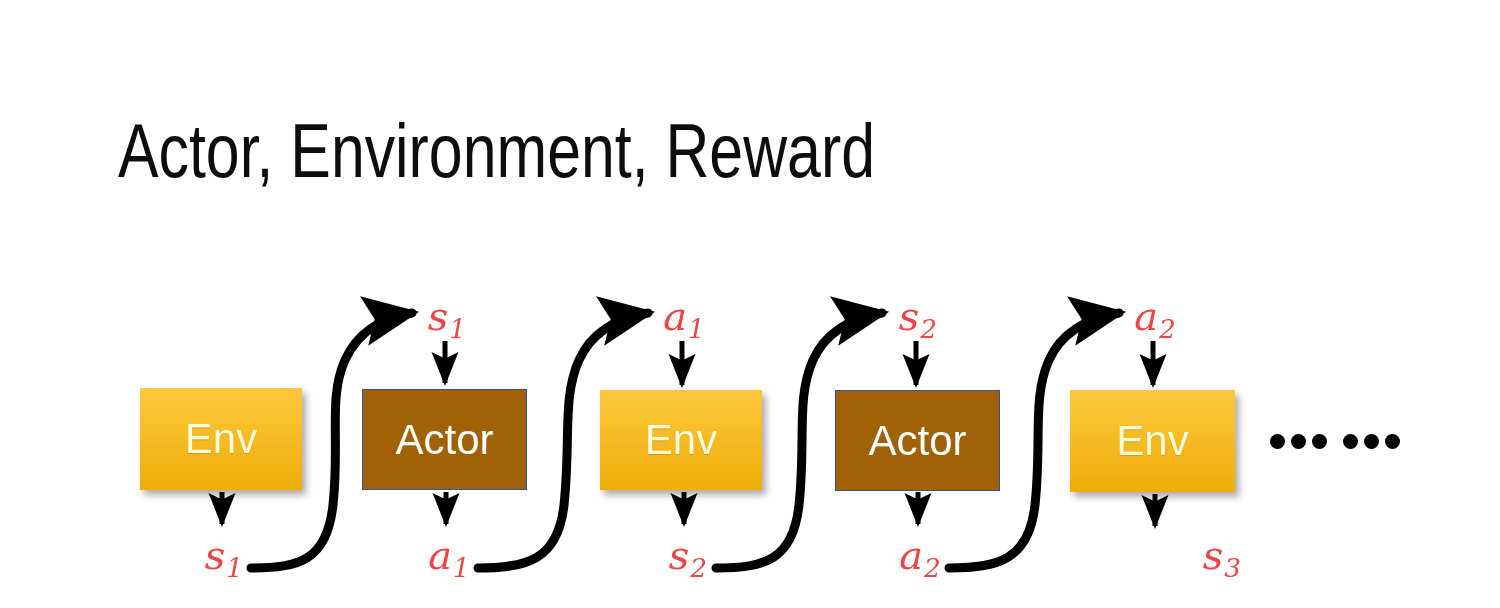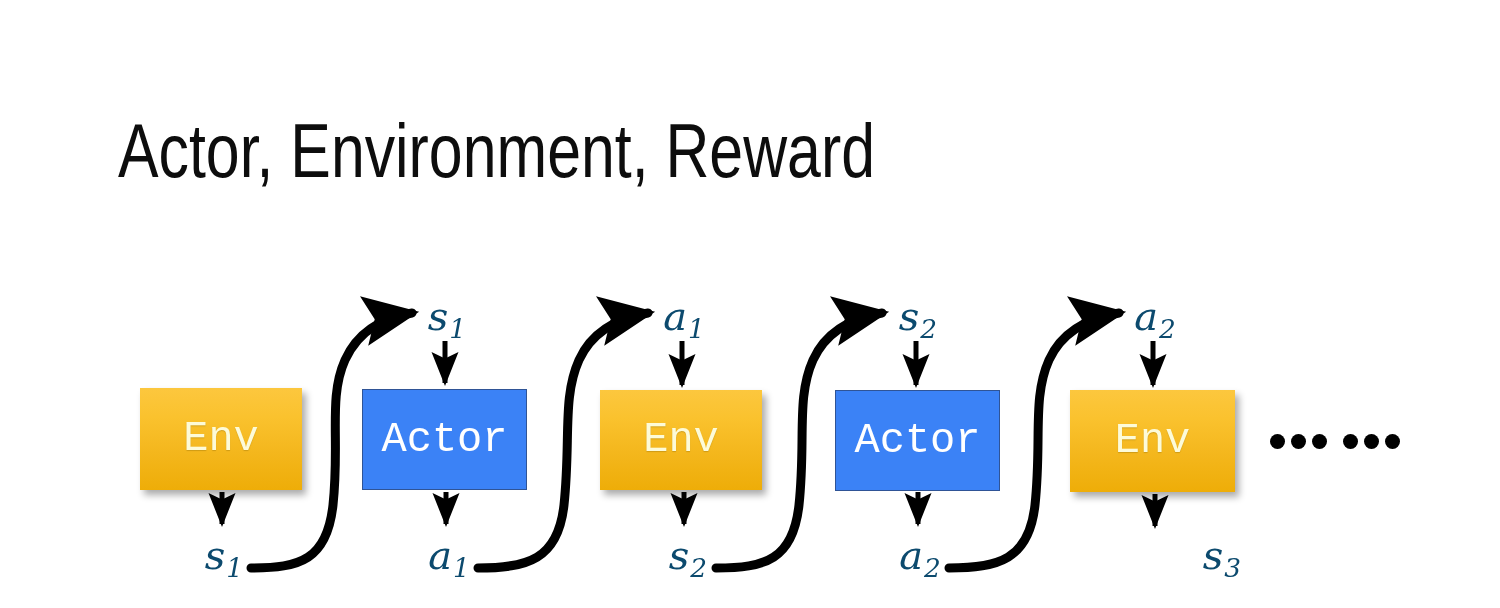--- a/index.html
+++ b/index.html
@@ -52,51 +52,51 @@
 
   
   .node-box {
     position: absolute;
     display: flex;
     align-items: center;
     justify-content: center;
     box-sizing: border-box;
   }
   .node-box .node-label {
-    font-family: Liberation Mono, monospace;
+    font-family: Liberation Sans, sans-serif;
     font-size: 42px;
     font-weight: 400;
     line-height: 1;
     white-space: nowrap;
   }
   .node-env {
     background: linear-gradient(180deg, #fcc73e 0%, #fac22e 28%, #f4b71d 62%, #eead08 100%);
     box-shadow: 4px 5px 7px rgba(0,0,0,0.33);
     border: 0;
   }
   .node-env .node-label {
     color: #fdfbd8;
     text-shadow: 0 1px 1px rgba(120,90,0,0.30);
   }
   .node-actor {
-    background: #3b82f6;
+    background: #a16207;
     border: 1px solid #2f5496;
   }
   .node-actor .node-label {
     color: #ffffff;
   }
 
   
   .var-label {
     position: absolute;
     font-family: "DejaVu Serif", "Liberation Serif", serif;
     font-style: italic;
     font-size: 40px;
     line-height: 1;
-    color: #0c4a6e;
+    color: #ef4444;
     white-space: nowrap;
     transform: translateX(-50%);
   }
   .var-label .sub {
     font-size: 0.66em;
     font-style: italic;
     vertical-align: -0.30em;
     margin-left: 1px;
     letter-spacing: 0;
   }

